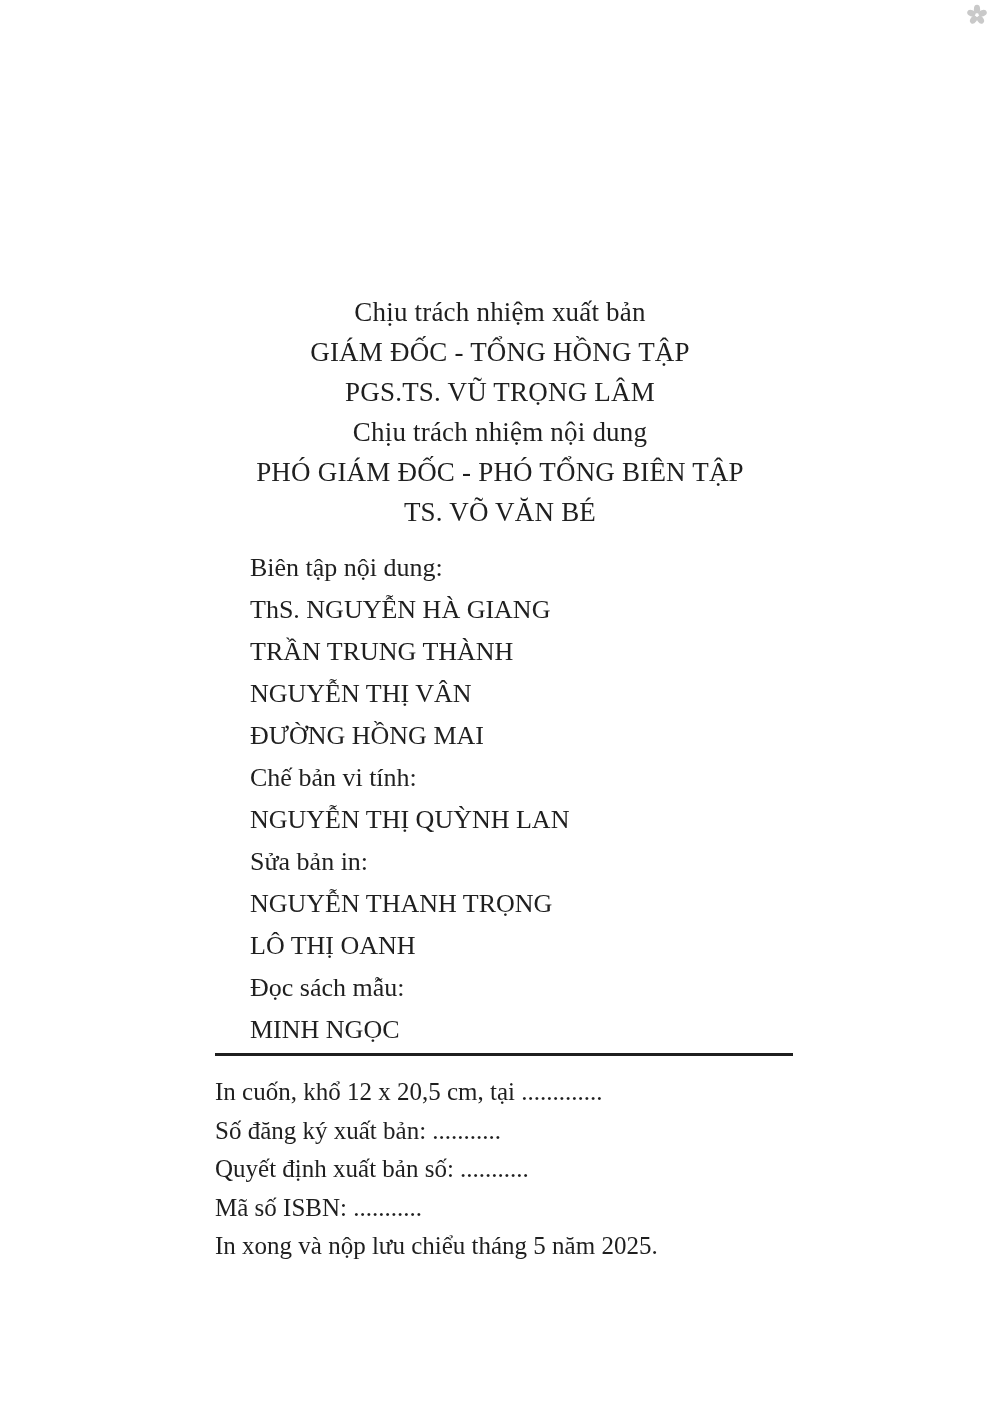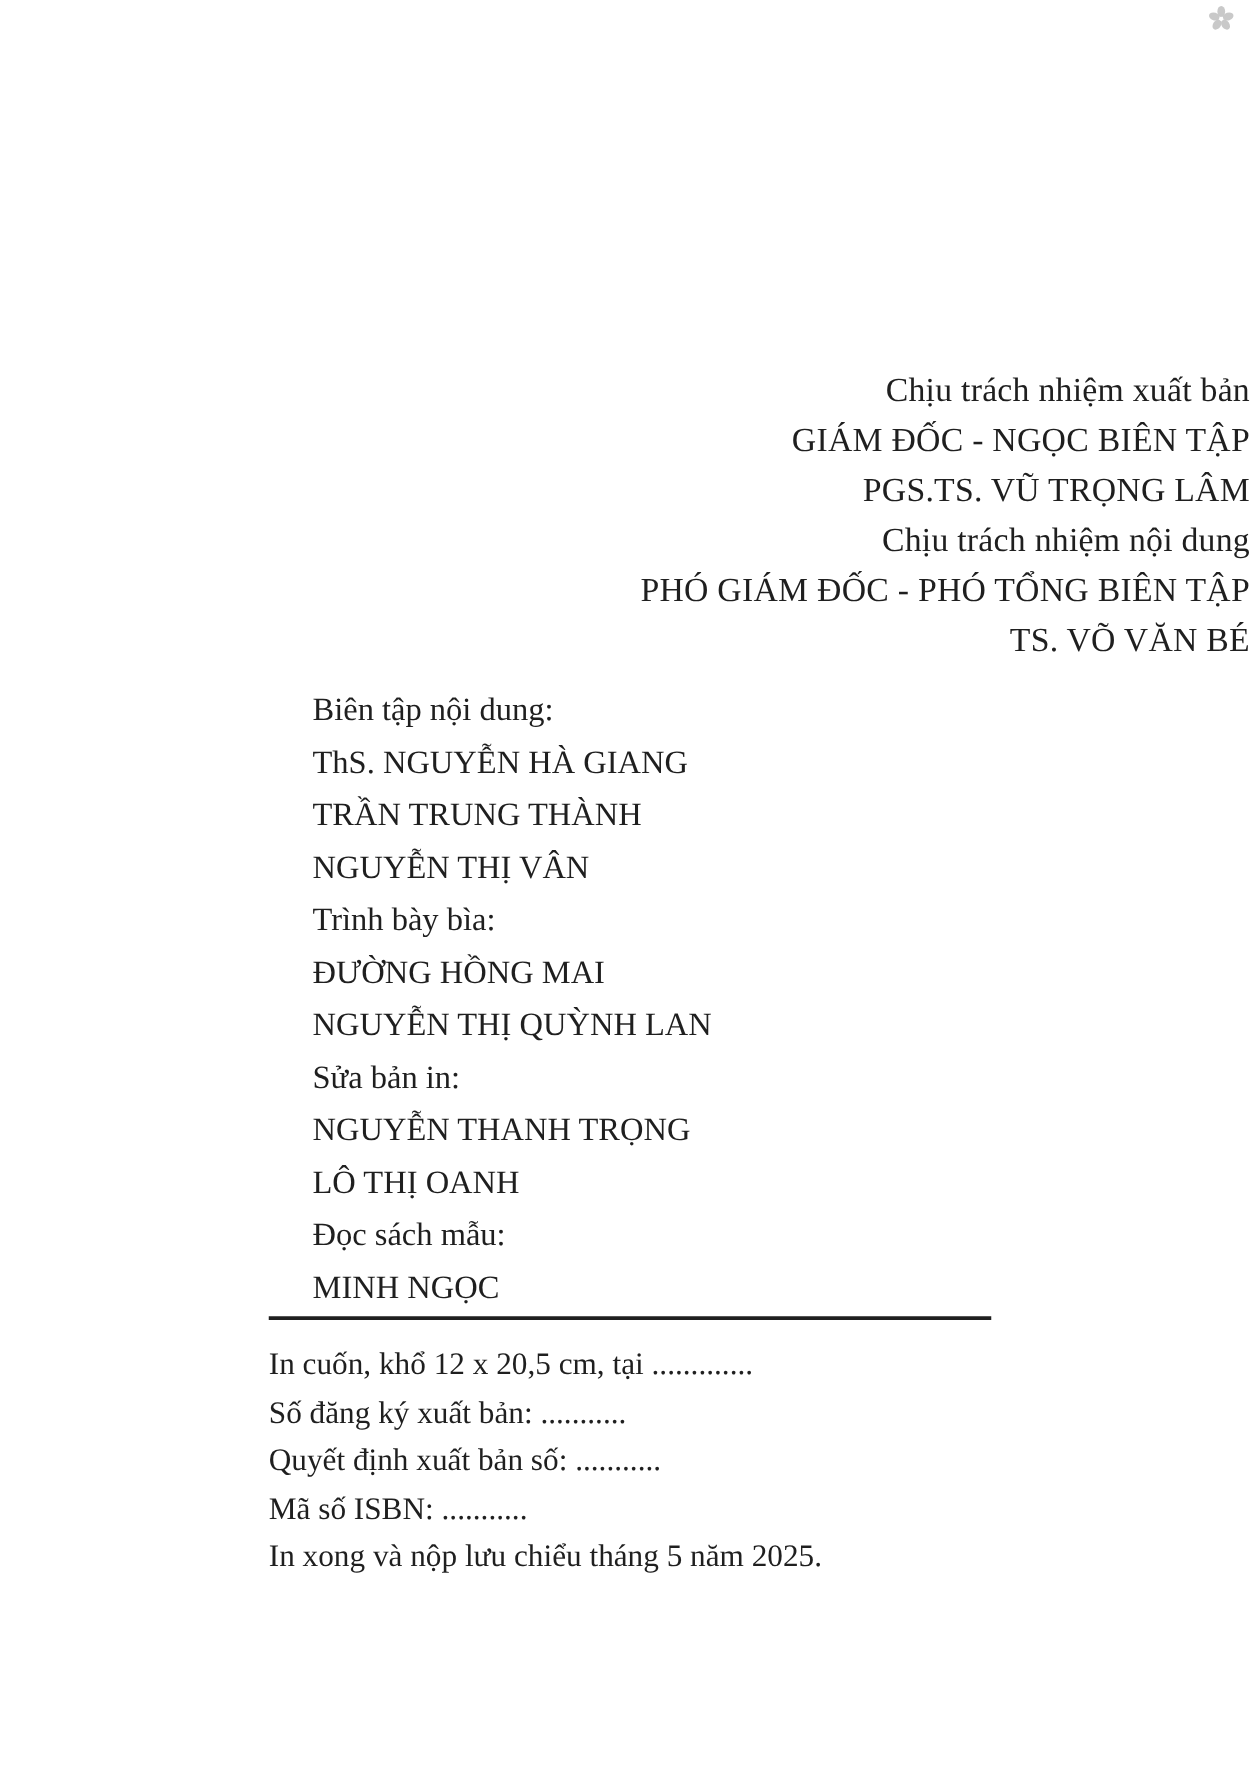--- a/index.html
+++ b/index.html
@@ -25,21 +25,21 @@
     width: 22px;
     height: 22px;
   }
 
   
   .publisher-block {
     position: absolute;
     top: 292px;
     left: 0;
     width: 1000px;
-    text-align: right;
+    text-align: center;
     font-size: 27px;
     line-height: 40px;
     letter-spacing: 0.2px;
   }
 
   
   .credits {
     position: absolute;
     top: 547px;
     left: 250px;
@@ -91,46 +91,46 @@
       <ellipse cx="11" cy="5.2" rx="3.1" ry="4.4" transform="rotate(72 11 11)"></ellipse>
       <ellipse cx="11" cy="5.2" rx="3.1" ry="4.4" transform="rotate(144 11 11)"></ellipse>
       <ellipse cx="11" cy="5.2" rx="3.1" ry="4.4" transform="rotate(216 11 11)"></ellipse>
       <ellipse cx="11" cy="5.2" rx="3.1" ry="4.4" transform="rotate(288 11 11)"></ellipse>
     </g>
     <circle cx="11" cy="11" r="1.6" fill="#ffffff"></circle>
   </svg>
 
   <div class="publisher-block">
     <div>Chịu trách nhiệm xuất bản</div>
-    <div>GIÁM ĐỐC - NGỌC BIÊN TẬP</div>
+    <div>GIÁM ĐỐC - TỔNG HỒNG TẬP</div>
     <div>PGS.TS. VŨ TRỌNG LÂM</div>
     <div>Chịu trách nhiệm nội dung</div>
     <div>PHÓ GIÁM ĐỐC - PHÓ TỔNG BIÊN TẬP</div>
     <div>TS. VÕ VĂN BÉ</div>
   </div>
 
   <div class="credits">
 
     <div class="credit-row">
       <div class="credit-label">Biên tập nội dung:</div>
       <div class="credit-names">
         <div>ThS. NGUYỄN HÀ GIANG</div>
         <div>TRẦN TRUNG THÀNH</div>
         <div>NGUYỄN THỊ VÂN</div>
       </div>
     </div>
 
     <div class="credit-row">
-      <div class="credit-label">Trình bày bìa:</div>
       <div class="credit-names">
         <div>ĐƯỜNG HỒNG MAI</div>
       </div>
     </div>
 
     <div class="credit-row">
+      <div class="credit-label">Chế bản vi tính:</div>
       <div class="credit-names">
         <div>NGUYỄN THỊ QUỲNH LAN</div>
       </div>
     </div>
 
     <div class="credit-row">
       <div class="credit-label">Sửa bản in:</div>
       <div class="credit-names">
         <div>NGUYỄN THANH TRỌNG</div>
         <div>LÔ THỊ OANH</div>

